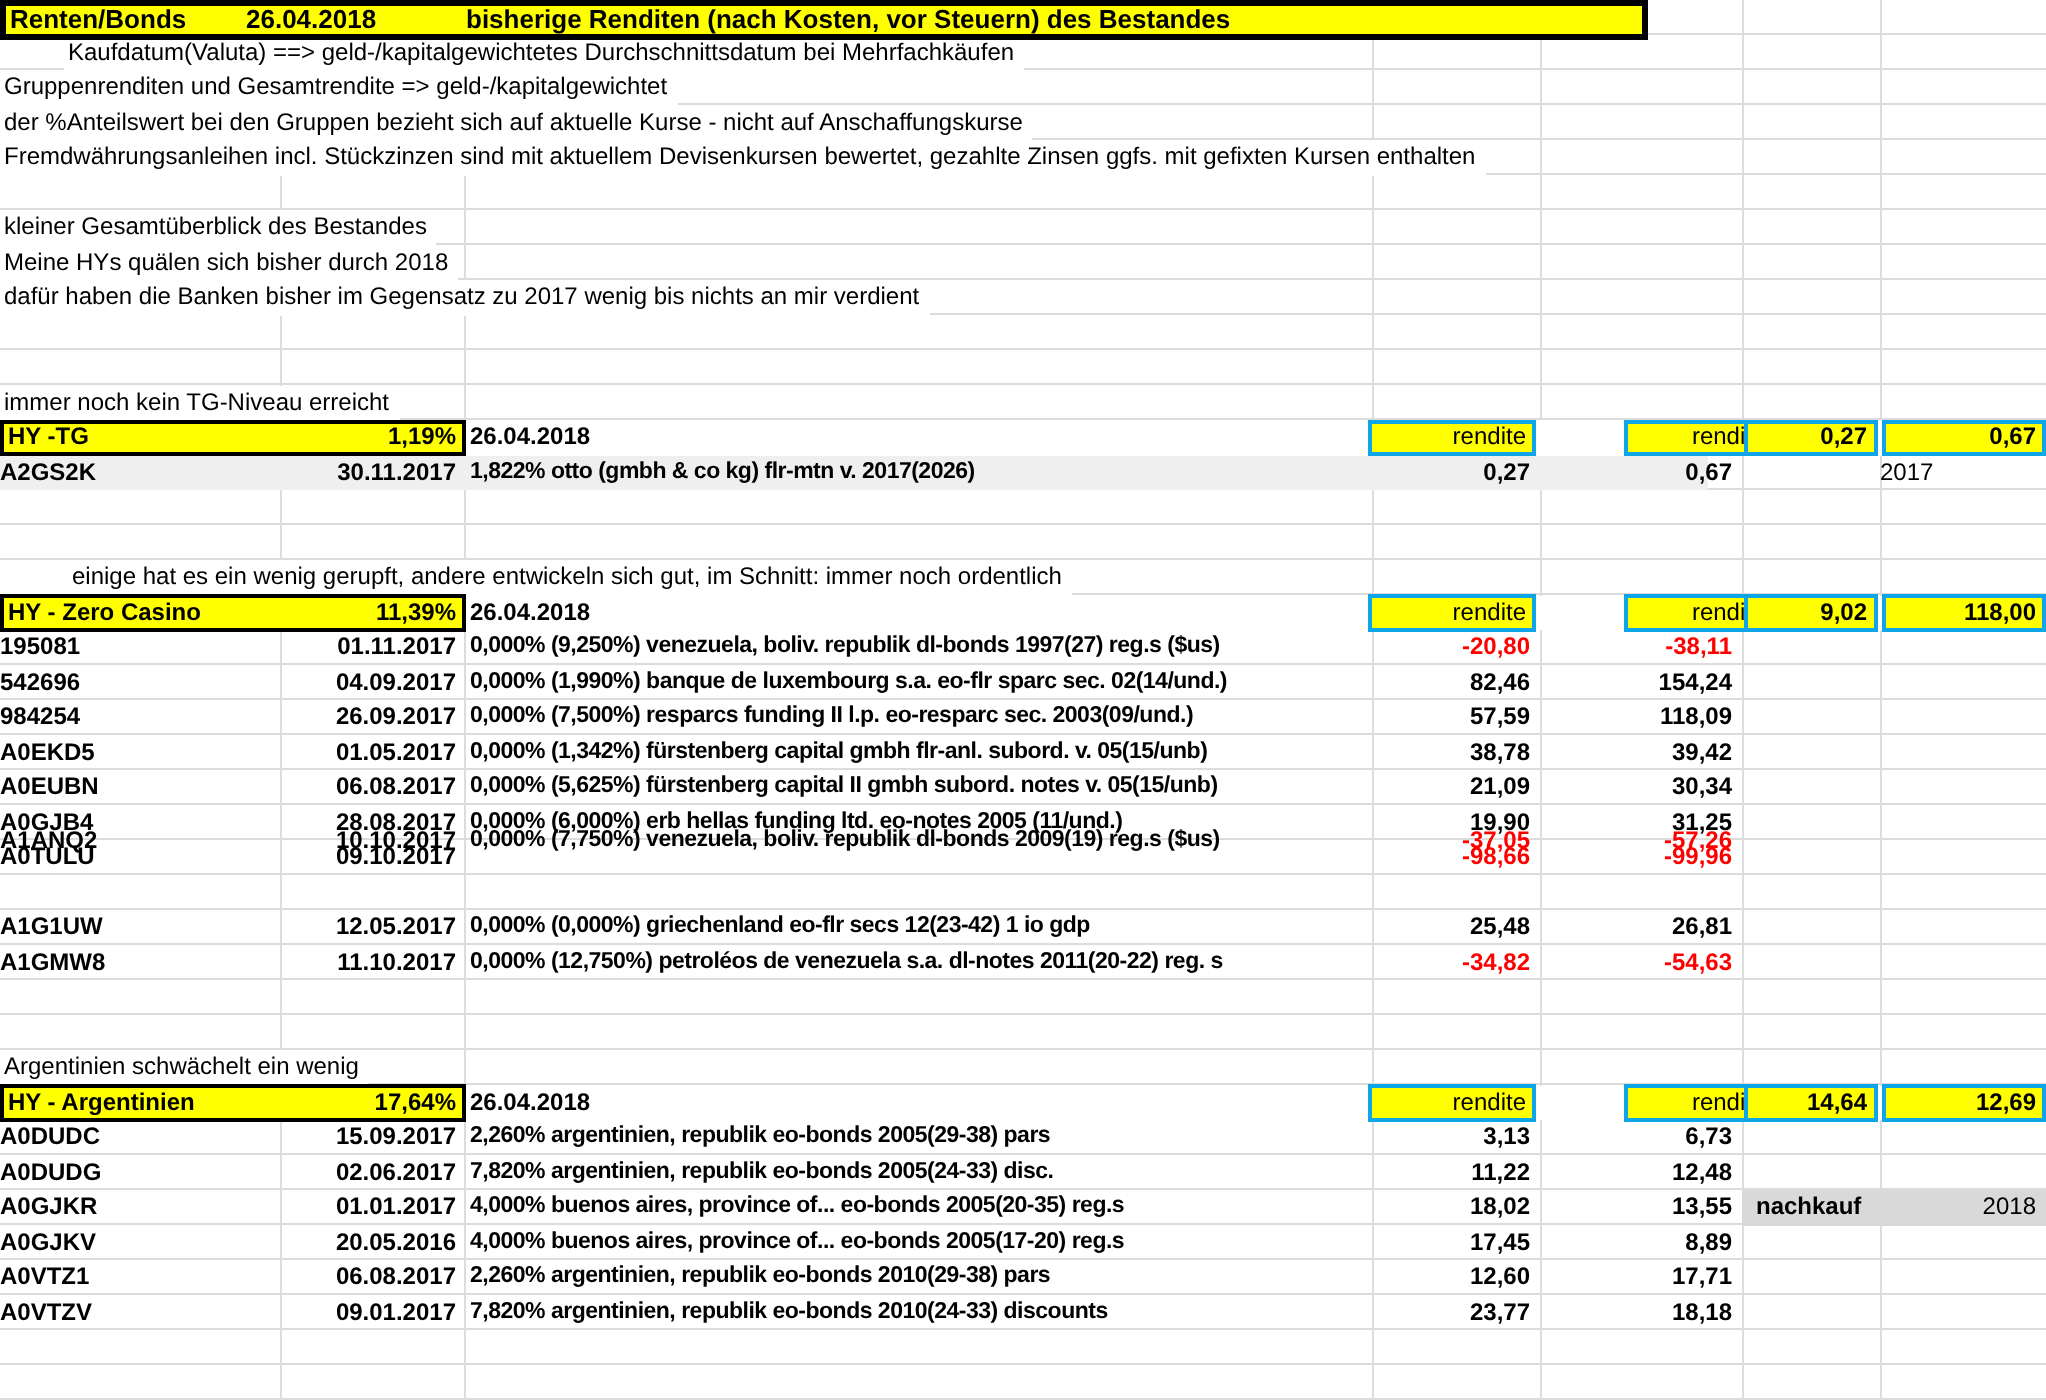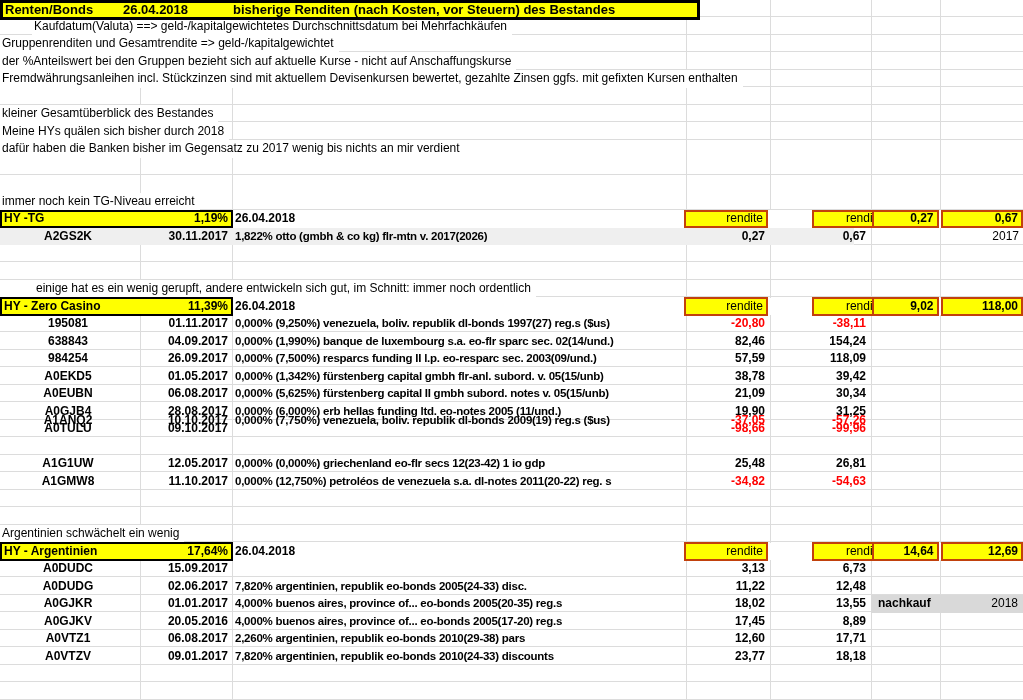--- a/index.html
+++ b/index.html
@@ -14,54 +14,54 @@
       linear-gradient(#dcdcdc,#dcdcdc),
       linear-gradient(#dcdcdc,#dcdcdc),
       linear-gradient(#dcdcdc,#dcdcdc),
       linear-gradient(#dcdcdc,#dcdcdc),
       repeating-linear-gradient(to bottom,transparent 0,transparent 16.5px,#dcdcdc 16.5px,#dcdcdc 17.5px);
     background-repeat:no-repeat,no-repeat,no-repeat,no-repeat,no-repeat,no-repeat,repeat-y;
     background-position:140px 0,232px 0,686px 0,770px 0,871px 0,940px 0,0 0;
     background-size:1px 100%,1px 100%,1px 100%,1px 100%,1px 100%,1px 100%,100% 700px;}
 
   
-  .title-row{position:absolute;top:0;left:0;width:700px;height:20px;background:#ffff00;
+  .title-row{position:absolute;top:0;left:0;width:824px;height:20px;background:#ffff00;
     border:3px solid #000;box-sizing:border-box;font-weight:bold;font-size:13px;z-index:4}
   .title-row span{position:absolute;top:0;line-height:14px;white-space:nowrap}
   .t-product{left:2px}
   .t-date{left:120px}
   .t-sub{left:230px}
 
   
   .note{position:absolute;left:0;height:17.5px;line-height:17.5px;background:#fff;
         white-space:nowrap;padding:0 5px 0 2px;z-index:2}
 
   
   .row{position:absolute;left:0;width:854px;height:17.5px;line-height:17.5px;z-index:2}
   .band{background:#efefef}
   .cell{position:absolute;top:0;height:17.5px;overflow:hidden;white-space:nowrap}
-  .c-code{left:0;width:136px;text-align:center;font-weight:bold}
+  .c-code{left:0;width:136px;text-align:left;font-weight:bold}
   .c-date{left:140px;width:88px;text-align:right;font-weight:bold}
   .c-desc{left:235px;width:449px;font-weight:bold;font-size:11.5px;letter-spacing:-0.25px}
   .c-ren{left:686px;width:79px;text-align:right;font-weight:bold}
   .c-renpa{left:770px;width:96px;text-align:right;font-weight:bold}
-  .c-year{left:940px;width:79px;text-align:right}
+  .c-year{left:940px;width:79px;text-align:left}
   .c-note{left:871px;width:152px;background:#d9d9d9}
   .c-note .nk{position:absolute;left:7px;top:0;line-height:17.5px;font-weight:bold}
   .c-note .yr{position:absolute;right:5px;top:0;line-height:17.5px}
   .neg{color:#ff0000}
 
   
   .hdr{z-index:3}
   .hdr-white{position:absolute;left:233px;top:0;width:790px;height:17.5px;background:#fff}
   .hdr-block{position:absolute;left:0;top:-0.5px;width:233px;height:18.5px;background:#ffff00;
     border:2px solid #000;box-sizing:border-box;display:flex;justify-content:space-between;
     align-items:center;font-weight:bold;padding:0 3px 0 2px;white-space:nowrap}
   .hdr-date{position:absolute;left:235px;top:0;font-weight:bold}
-  .hdr-cell{position:absolute;top:-0.5px;height:18.5px;background:#ffff00;border:2px solid #c2410c;
+  .hdr-cell{position:absolute;top:-0.5px;height:18.5px;background:#ffff00;border:2px solid #0ea5e9;
     box-sizing:border-box;display:flex;align-items:center;justify-content:flex-end;
     padding-right:3px;white-space:nowrap}
   .hdr-cell.d{left:684px;width:84px}
   .hdr-cell.e{left:812px;width:99px}
   .hdr-cell.f{left:871.5px;width:67px}
   .hdr-cell.g{left:940.5px;width:82.5px}
   .hdr-cell.lab{font-weight:normal}
   .hdr-cell.tot{font-weight:bold}
 </style>
 </head>
@@ -122,21 +122,21 @@
         <div class="hdr-cell g tot">118,00</div>
       </div>
       <div class="row" style="top: 315px;">
         <div class="cell c-code">195081</div>
         <div class="cell c-date">01.11.2017</div>
         <div class="cell c-desc">0,000% (9,250%) venezuela, boliv. republik dl-bonds 1997(27) reg.s  ($us)</div>
         <div class="cell c-ren neg">-20,80</div>
         <div class="cell c-renpa neg">-38,11</div>
       </div>
       <div class="row" style="top: 332.5px;">
-        <div class="cell c-code">638843</div>
+        <div class="cell c-code">542696</div>
         <div class="cell c-date">04.09.2017</div>
         <div class="cell c-desc">0,000% (1,990%) banque de luxembourg s.a. eo-flr sparc sec. 02(14/und.)</div>
         <div class="cell c-ren">82,46</div>
         <div class="cell c-renpa">154,24</div>
       </div>
       <div class="row" style="top: 350px;">
         <div class="cell c-code">984254</div>
         <div class="cell c-date">26.09.2017</div>
         <div class="cell c-desc">0,000% (7,500%) resparcs funding II l.p. eo-resparc sec. 2003(09/und.)</div>
         <div class="cell c-ren">57,59</div>
@@ -198,20 +198,21 @@
         </div>
         <div class="hdr-date">26.04.2018</div>
         <div class="hdr-cell d lab">rendite</div>
         <div class="hdr-cell e lab">rendite p.a.</div>
         <div class="hdr-cell f tot">14,64</div>
         <div class="hdr-cell g tot">12,69</div>
       </div>
       <div class="row" style="top: 560px;">
         <div class="cell c-code">A0DUDC</div>
         <div class="cell c-date">15.09.2017</div>
+        <div class="cell c-desc">2,260% argentinien, republik eo-bonds 2005(29-38) pars</div>
         <div class="cell c-ren">3,13</div>
         <div class="cell c-renpa">6,73</div>
       </div>
       <div class="row" style="top: 577.5px;">
         <div class="cell c-code">A0DUDG</div>
         <div class="cell c-date">02.06.2017</div>
         <div class="cell c-desc">7,820% argentinien, republik eo-bonds 2005(24-33) disc.</div>
         <div class="cell c-ren">11,22</div>
         <div class="cell c-renpa">12,48</div>
       </div>

